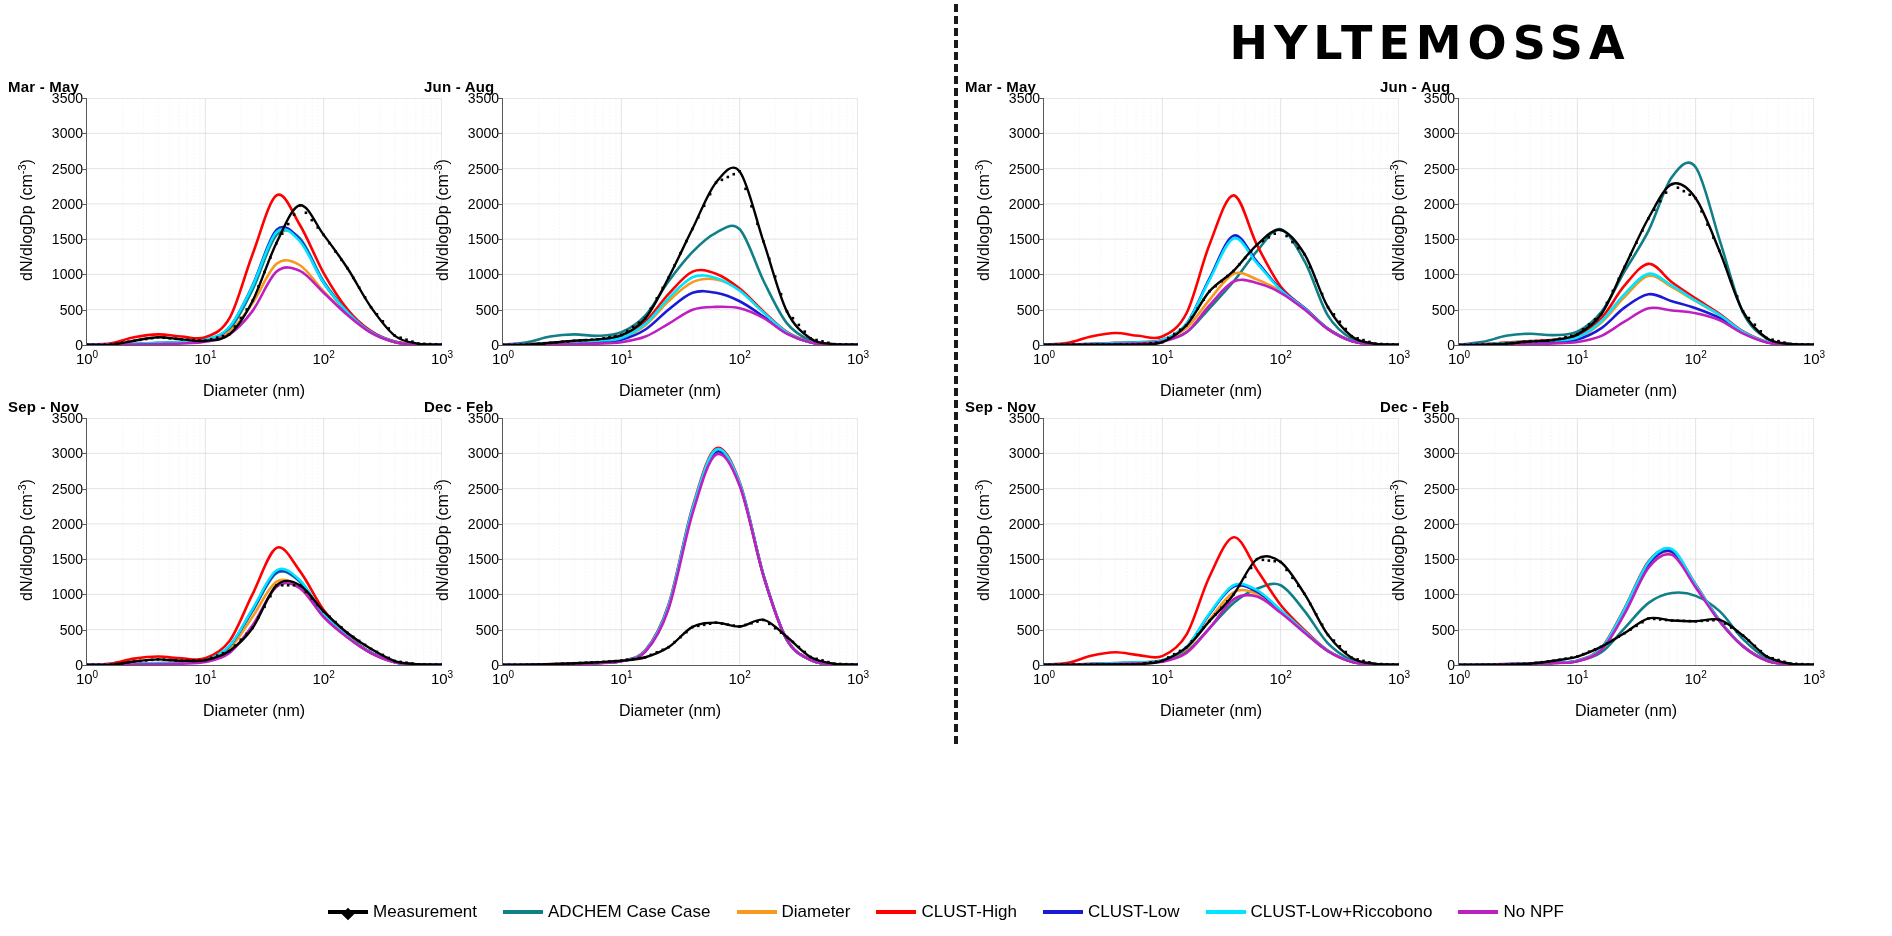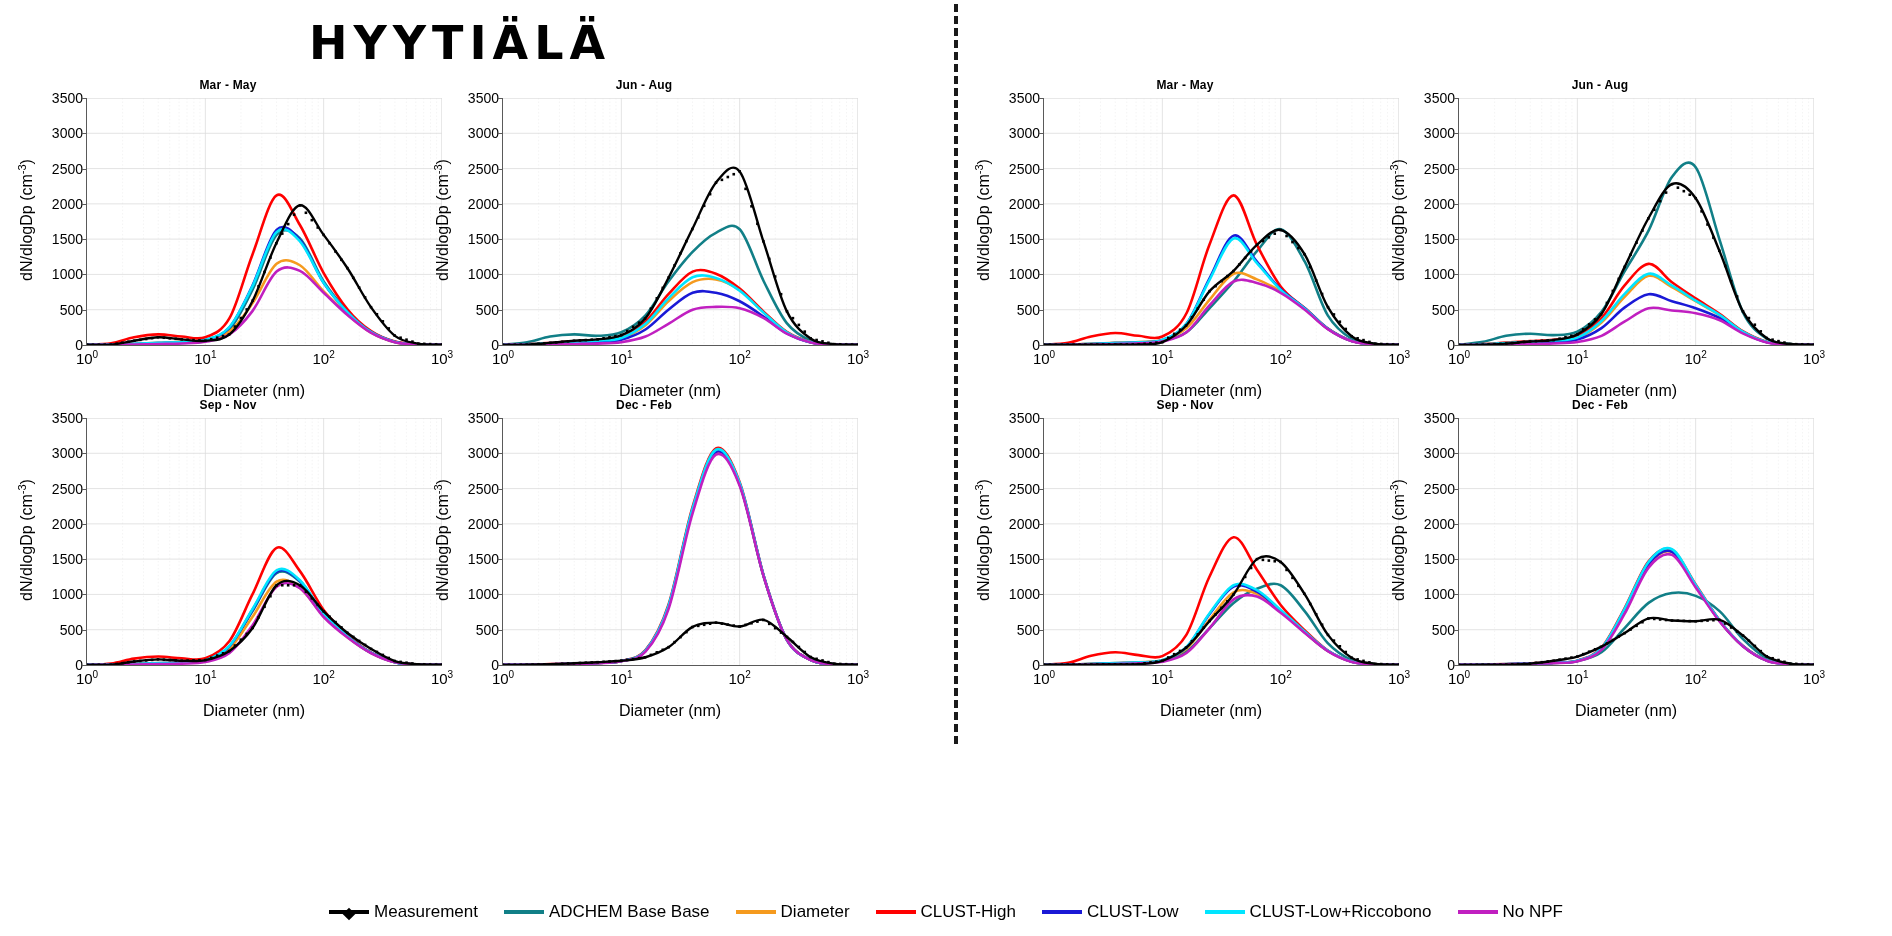--- a/index.html
+++ b/index.html
@@ -13,22 +13,22 @@
   #title-hyytiala{left:150px;top:16px;width:620px;}
   #title-hyltemossa{left:1090px;top:16px;width:680px;}
 
   .divider{
     position:absolute;left:954px;top:4px;width:0;height:740px;
     border-left:4px dashed #1a1a1a;
   }
 
   .panel{position:absolute;width:440px;height:320px;}
   .panel-title{
-    position:absolute;left:0;right:0;top:0;text-align:center;
-    font-size:12px;font-weight:bold;font-family:"Liberation Sans",sans-serif;
+    position:absolute;left:0;right:0;top:0;text-align:left;
+    font-size:15px;font-weight:bold;font-family:"Liberation Sans",sans-serif;
     letter-spacing:.2px;
   }
   .ylabel{
     position:absolute;left:-6px;top:22px;width:240px;height:20px;
     transform:rotate(-90deg);transform-origin:left top;
     font-size:16px;text-align:center;white-space:nowrap;
     margin-left:14px;margin-top:240px;
   }
   .ylabel sup{font-size:11px;}
   .xlabel{
@@ -61,21 +61,21 @@
     content:"";position:absolute;left:50%;top:50%;width:9px;height:9px;
     background:#000;transform:translate(-50%,-50%) rotate(45deg);
   }
   .legend-label{font-size:17px;color:#000;white-space:nowrap;}
 </style>
 </head>
 <body>
 
 <div id="root">
 
-  <div class="site-title" id="title-hyytiala">HYYTIÄLÄ</div>
+  <div class="site-title" id="title-hyltemossa">HYLTEMOSSA</div>
 
   <div class="divider"></div>
 
   <div id="panels">
       <div class="panel" style="left: 8px; top: 78px;">
         <div class="panel-title">Mar - May</div>
         <div class="ylabel">dN/dlogDp (cm<sup>-3</sup>)</div>
         <div class="xlabel">Diameter (nm)</div>
         <div class="plotbox">
           <svg viewBox="0 0 356 248" preserveAspectRatio="none">
@@ -1139,21 +1139,21 @@
       </div>
     </div>
 
   <div class="legend" id="legend">
       <div class="legend-item">
         <span class="legend-swatch marker" style="border-top-color: rgb(0, 0, 0);"></span>
         <span class="legend-label">Measurement</span>
       </div>
       <div class="legend-item">
         <span class="legend-swatch" style="border-top-color: rgb(17, 127, 135);"></span>
-        <span class="legend-label">ADCHEM Base Base</span>
+        <span class="legend-label">ADCHEM Case Case</span>
       </div>
       <div class="legend-item">
         <span class="legend-swatch" style="border-top-color: rgb(245, 154, 30);"></span>
         <span class="legend-label">Diameter</span>
       </div>
       <div class="legend-item">
         <span class="legend-swatch" style="border-top-color: rgb(255, 0, 0);"></span>
         <span class="legend-label">CLUST-High</span>
       </div>
       <div class="legend-item">

